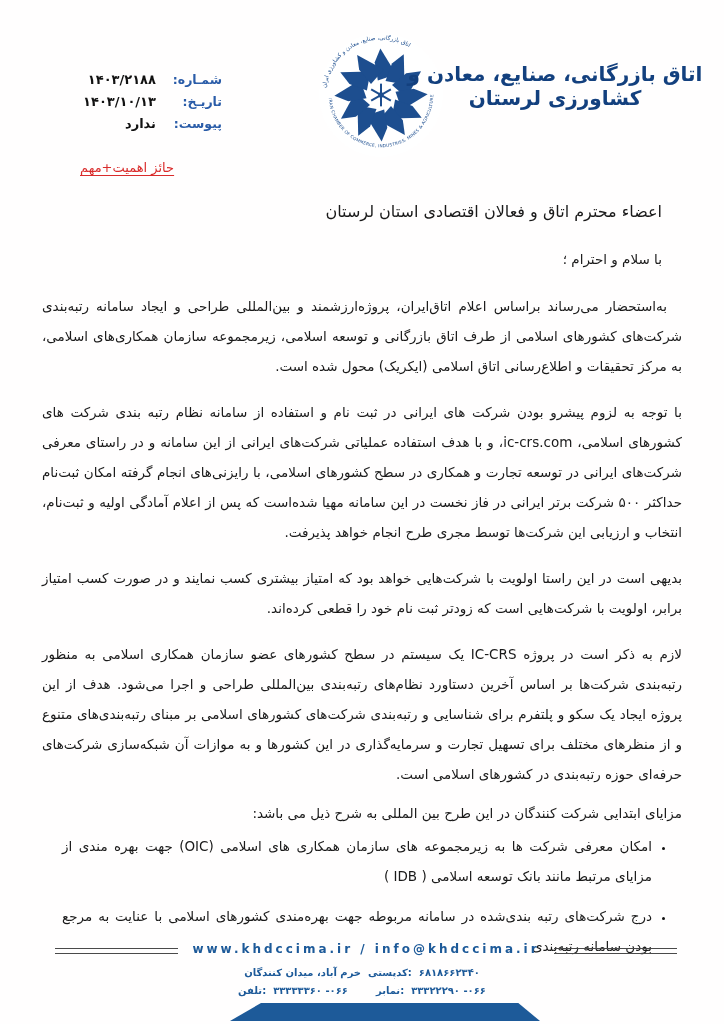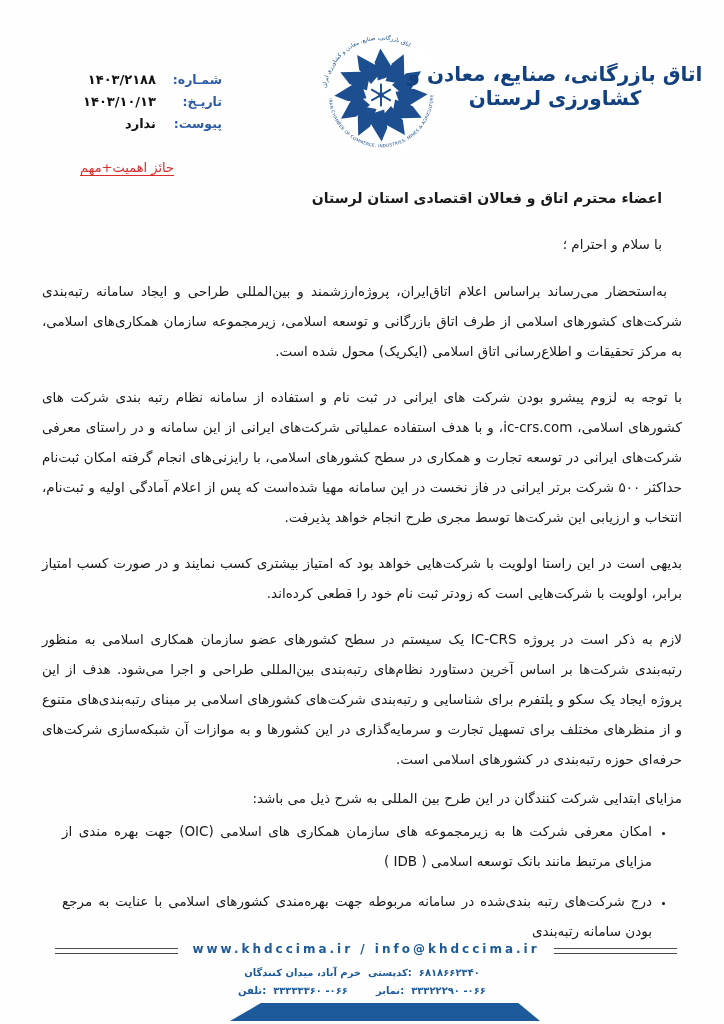--- a/index.html
+++ b/index.html
@@ -17,21 +17,21 @@
           font-size:20px;font-weight:bold;color:#13407e;direction:rtl;}
   .org-en{position:absolute;top:104px;left:398px;right:12px;text-align:center;
           border-top:1px solid #94a0b0;border-bottom:1px solid #94a0b0;
           padding:3px 0;font-size:9.5px;font-weight:600;color:#3c4f63;letter-spacing:.2px;}
 
   .stamp{position:absolute;top:160px;left:80px;direction:rtl;font-size:13px;font-weight:normal;
          color:#d92b2b;text-decoration:underline;text-underline-offset:3px;}
 
   
   .content{position:absolute;top:190px;right:42px;left:42px;direction:rtl;}
-  .recipient{font-size:14px;font-weight:bold;margin:0 20px 30px 0;}
+  .recipient{font-size:16px;font-weight:normal;margin:12px 20px 30px 0;}
   .salutation{font-size:13.5px;margin:0 20px 24px 0;}
   .para{font-size:13.5px;line-height:30px;text-align:justify;margin:0 0 16px 0;}
   .para.indent{text-indent:15px;margin-top:12px;}
   .benefits-intro{font-size:13.5px;margin:2px 0 10px 0;}
   .benefits-list{margin:0;padding:0 30px 0 20px;list-style:disc;}
   .benefits-list li{font-size:13.5px;line-height:30px;text-align:justify;margin-bottom:10px;}
   .benefits-list li::marker{color:#111;font-size:11px;}
 
   
   .web-row{position:absolute;top:942px;left:55px;right:47px;display:flex;align-items:center;}

